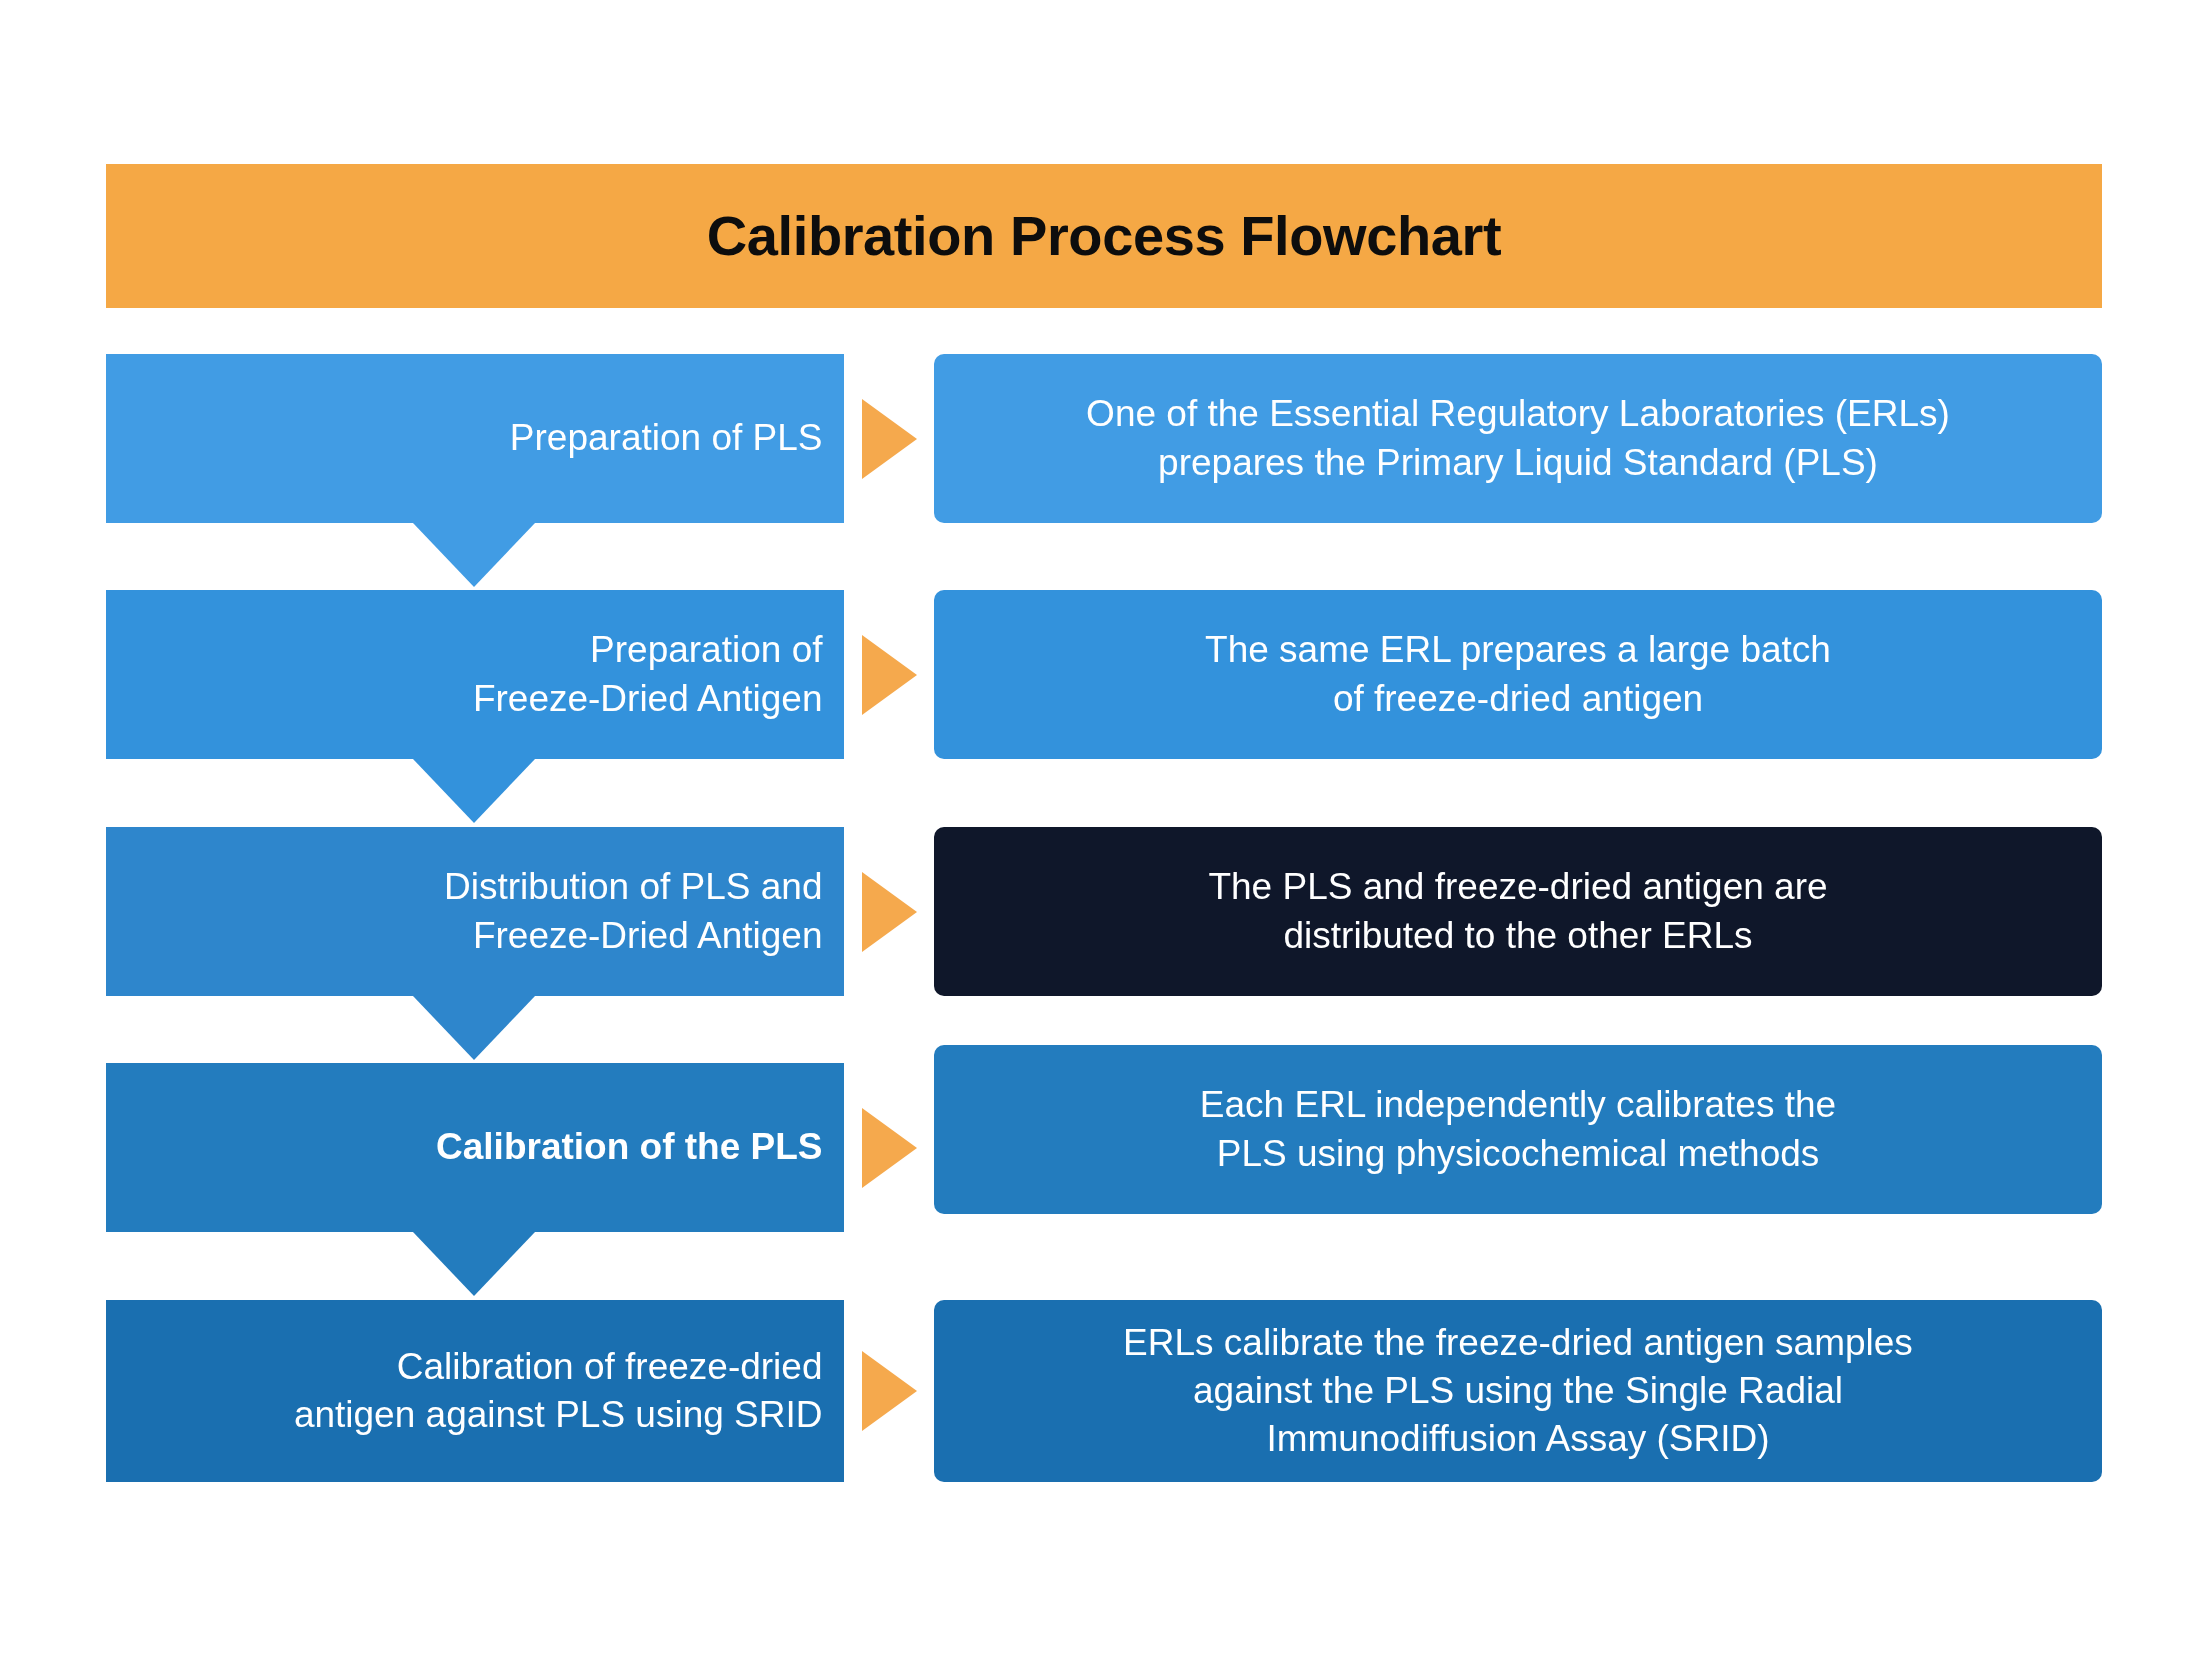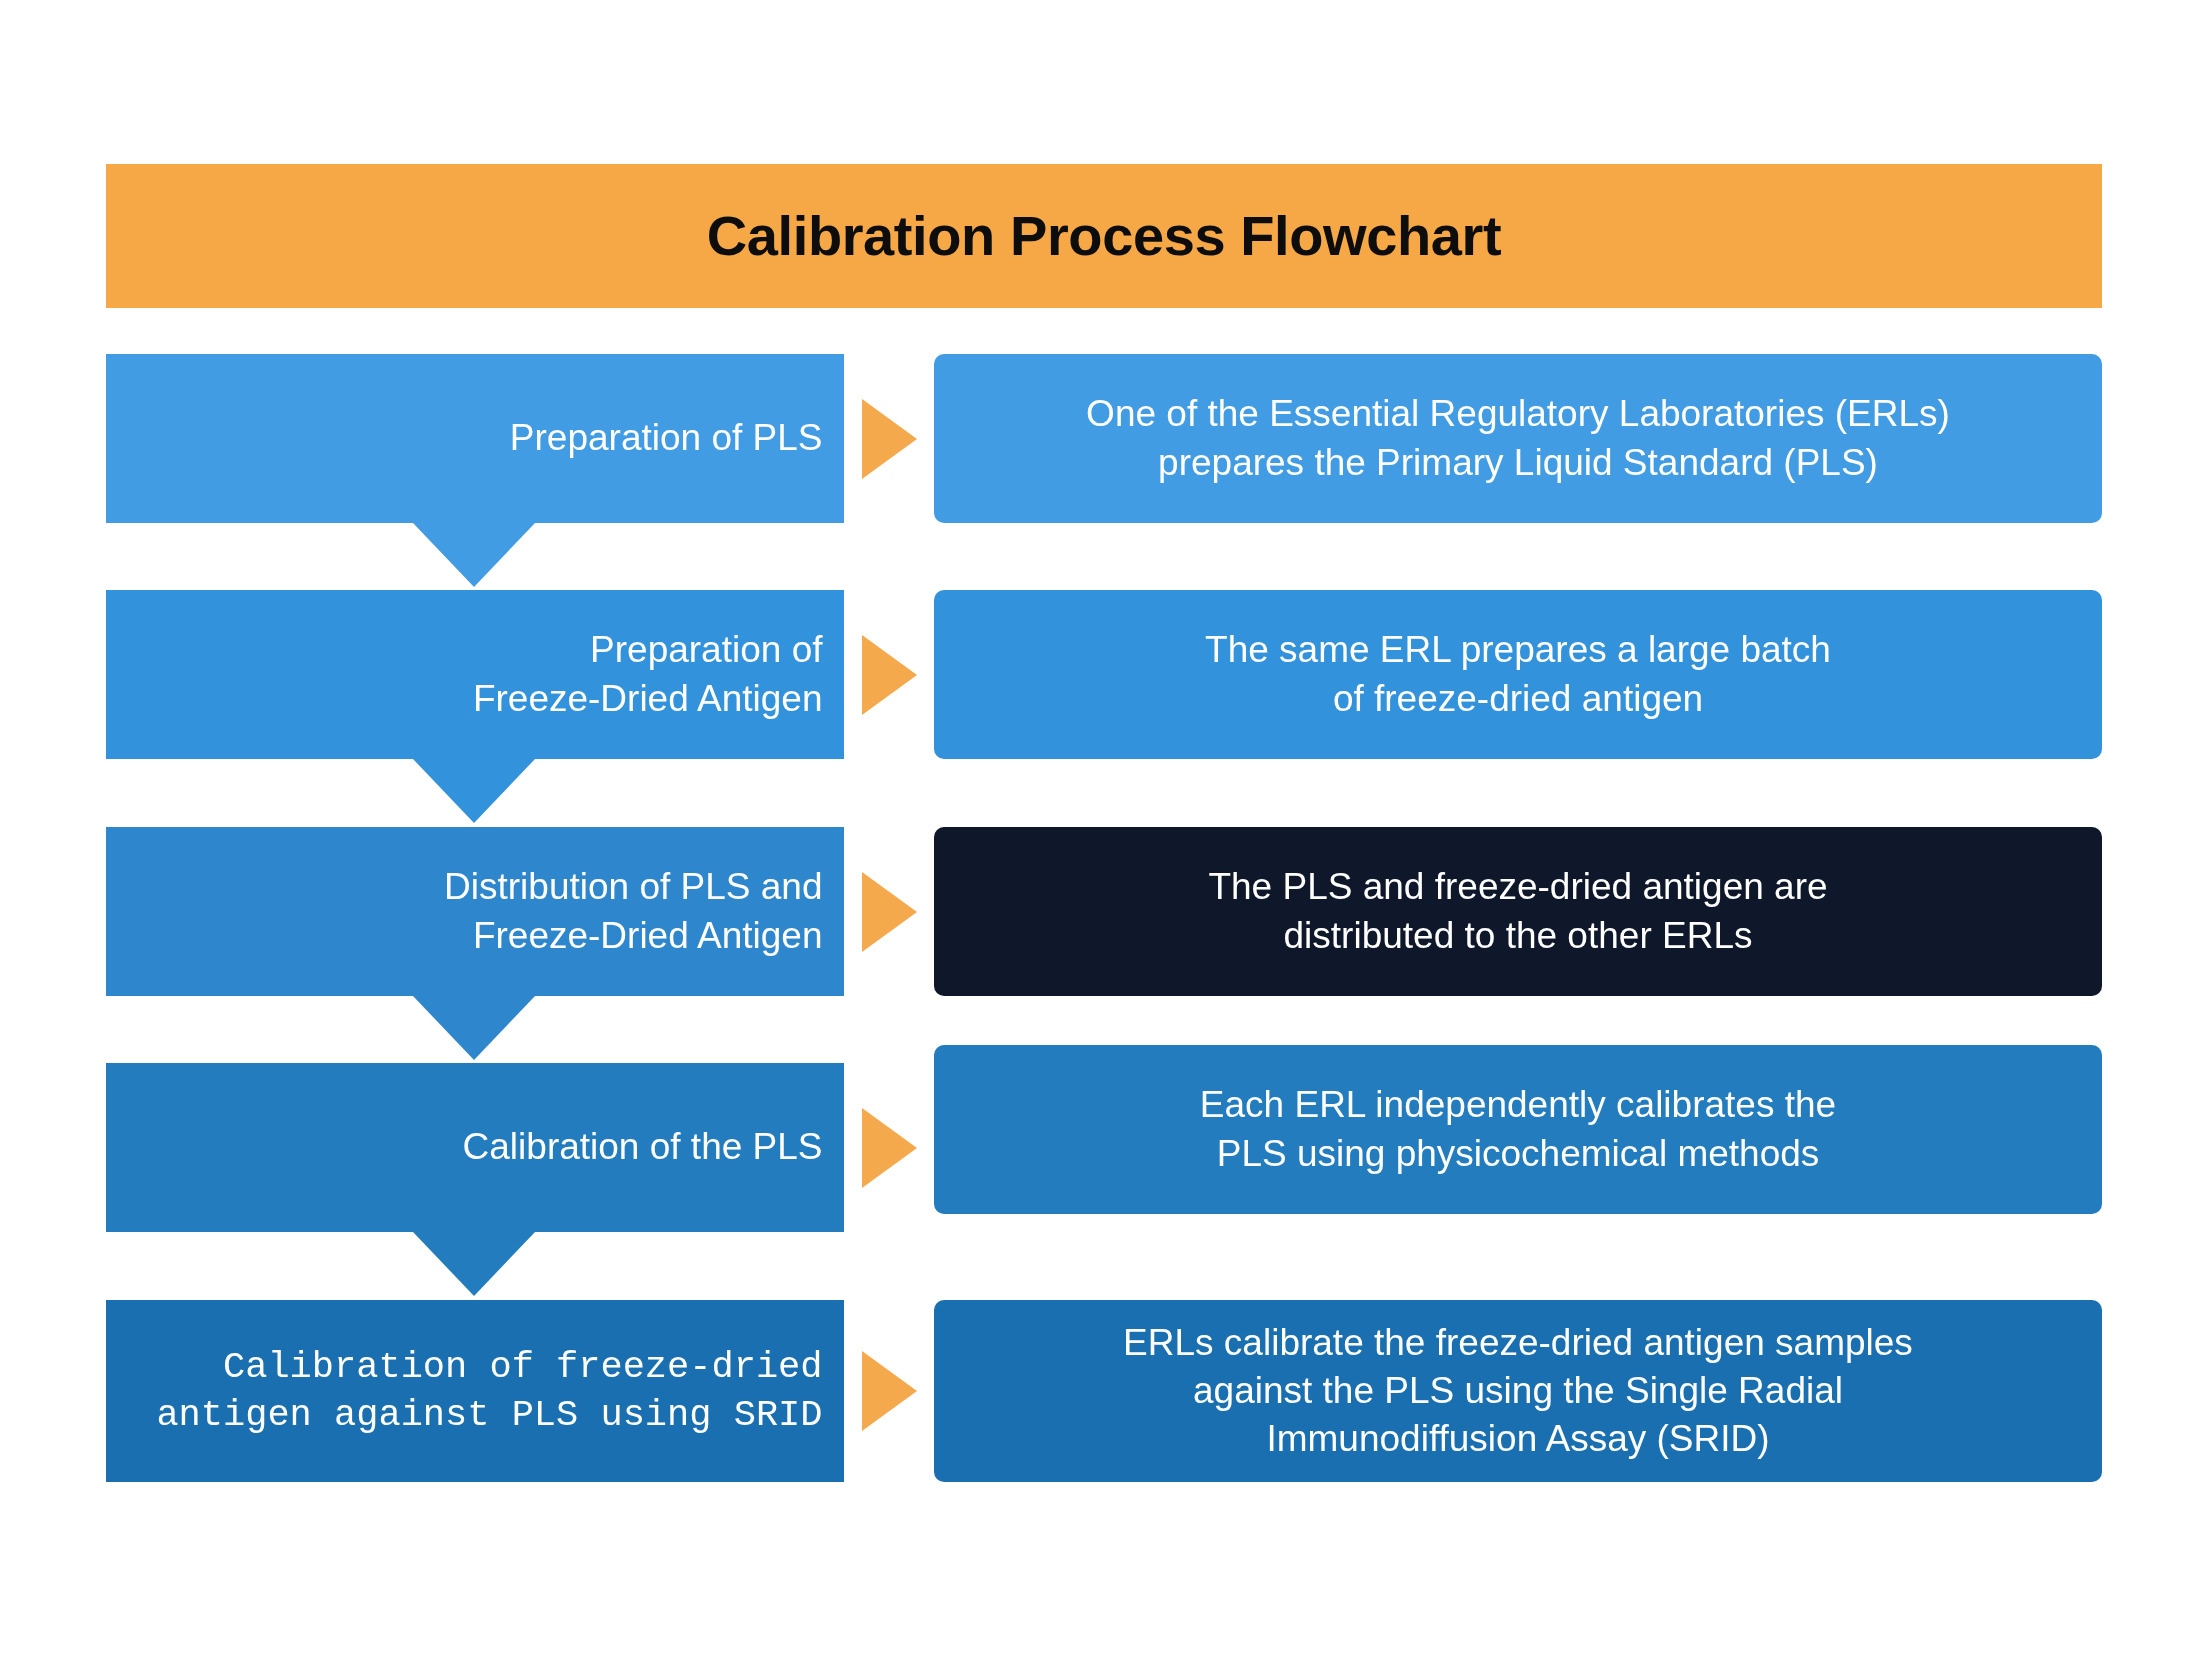--- a/index.html
+++ b/index.html
@@ -160,32 +160,32 @@
 Freeze-Dried Antigen</div>
         </div>
         <div class="down-connector" style="top: 996px; border-top-color: rgb(46, 134, 204);"></div>
         <div class="arrow-right" style="top: 872px; border-left-color: rgb(245, 169, 77);"></div>
         <div class="detail-box" style="top: 827px; height: 169px; background: #0f172a;">
           <div class="detail-text">The PLS and freeze-dried antigen are
 distributed to the other ERLs</div>
         </div>
       </div>
       <div class="flow-row" style="top: 0px;">
-        <div class="step-box" style="top: 1063px; height: 169px; background: rgb(35, 124, 190);">
+        <div class="step-box" style="top: 1063px; height: 169px; background: rgb(35, 124, 190); font-weight: bold;">
           <div class="step-text">Calibration of the PLS</div>
         </div>
         <div class="down-connector" style="top: 1232px; border-top-color: rgb(35, 124, 190);"></div>
         <div class="arrow-right" style="top: 1108px; border-left-color: rgb(245, 169, 77);"></div>
         <div class="detail-box" style="top: 1045px; height: 169px; background: rgb(35, 124, 190);">
           <div class="detail-text">Each ERL independently calibrates the
 PLS using physicochemical methods</div>
         </div>
       </div>
       <div class="flow-row" style="top: 0px;">
-        <div class="step-box" style="top: 1300px; height: 182px; background: rgb(26, 111, 176); font-family: Liberation Mono, monospace;">
+        <div class="step-box" style="top: 1300px; height: 182px; background: rgb(26, 111, 176);">
           <div class="step-text">Calibration of freeze-dried
 antigen against PLS using SRID</div>
         </div>
         <div class="arrow-right" style="top: 1351px; border-left-color: rgb(245, 169, 77);"></div>
         <div class="detail-box" style="top: 1300px; height: 182px; background: rgb(26, 111, 176);">
           <div class="detail-text">ERLs calibrate the freeze-dried antigen samples
 against the PLS using the Single Radial
 Immunodiffusion Assay (SRID)</div>
         </div>
       </div>

